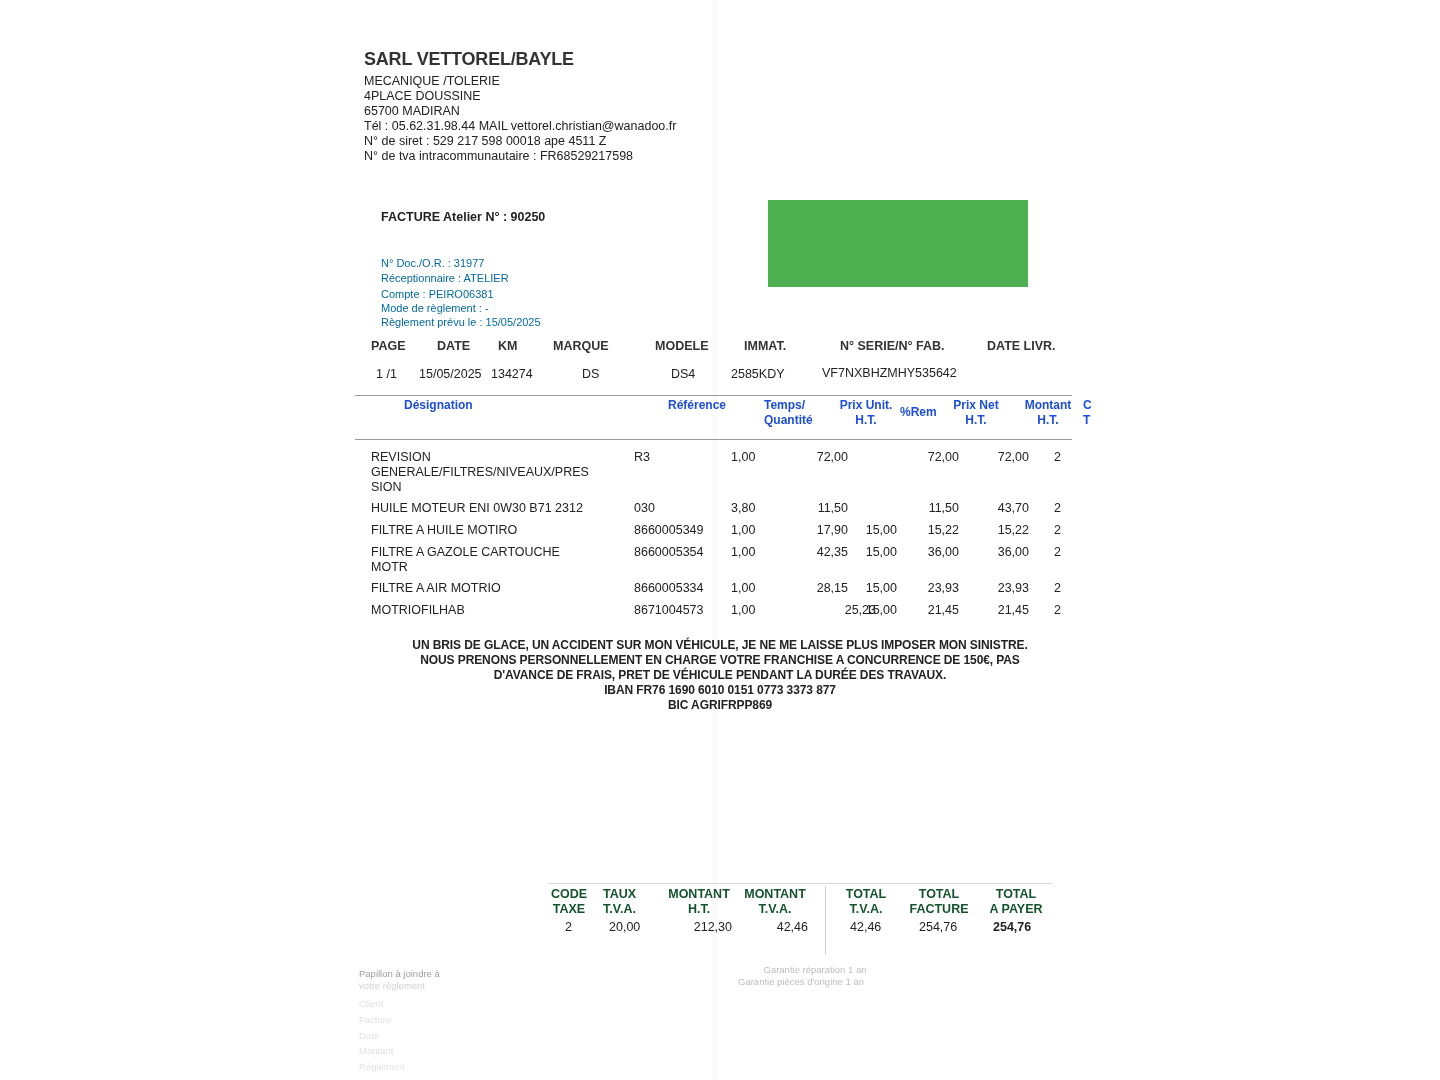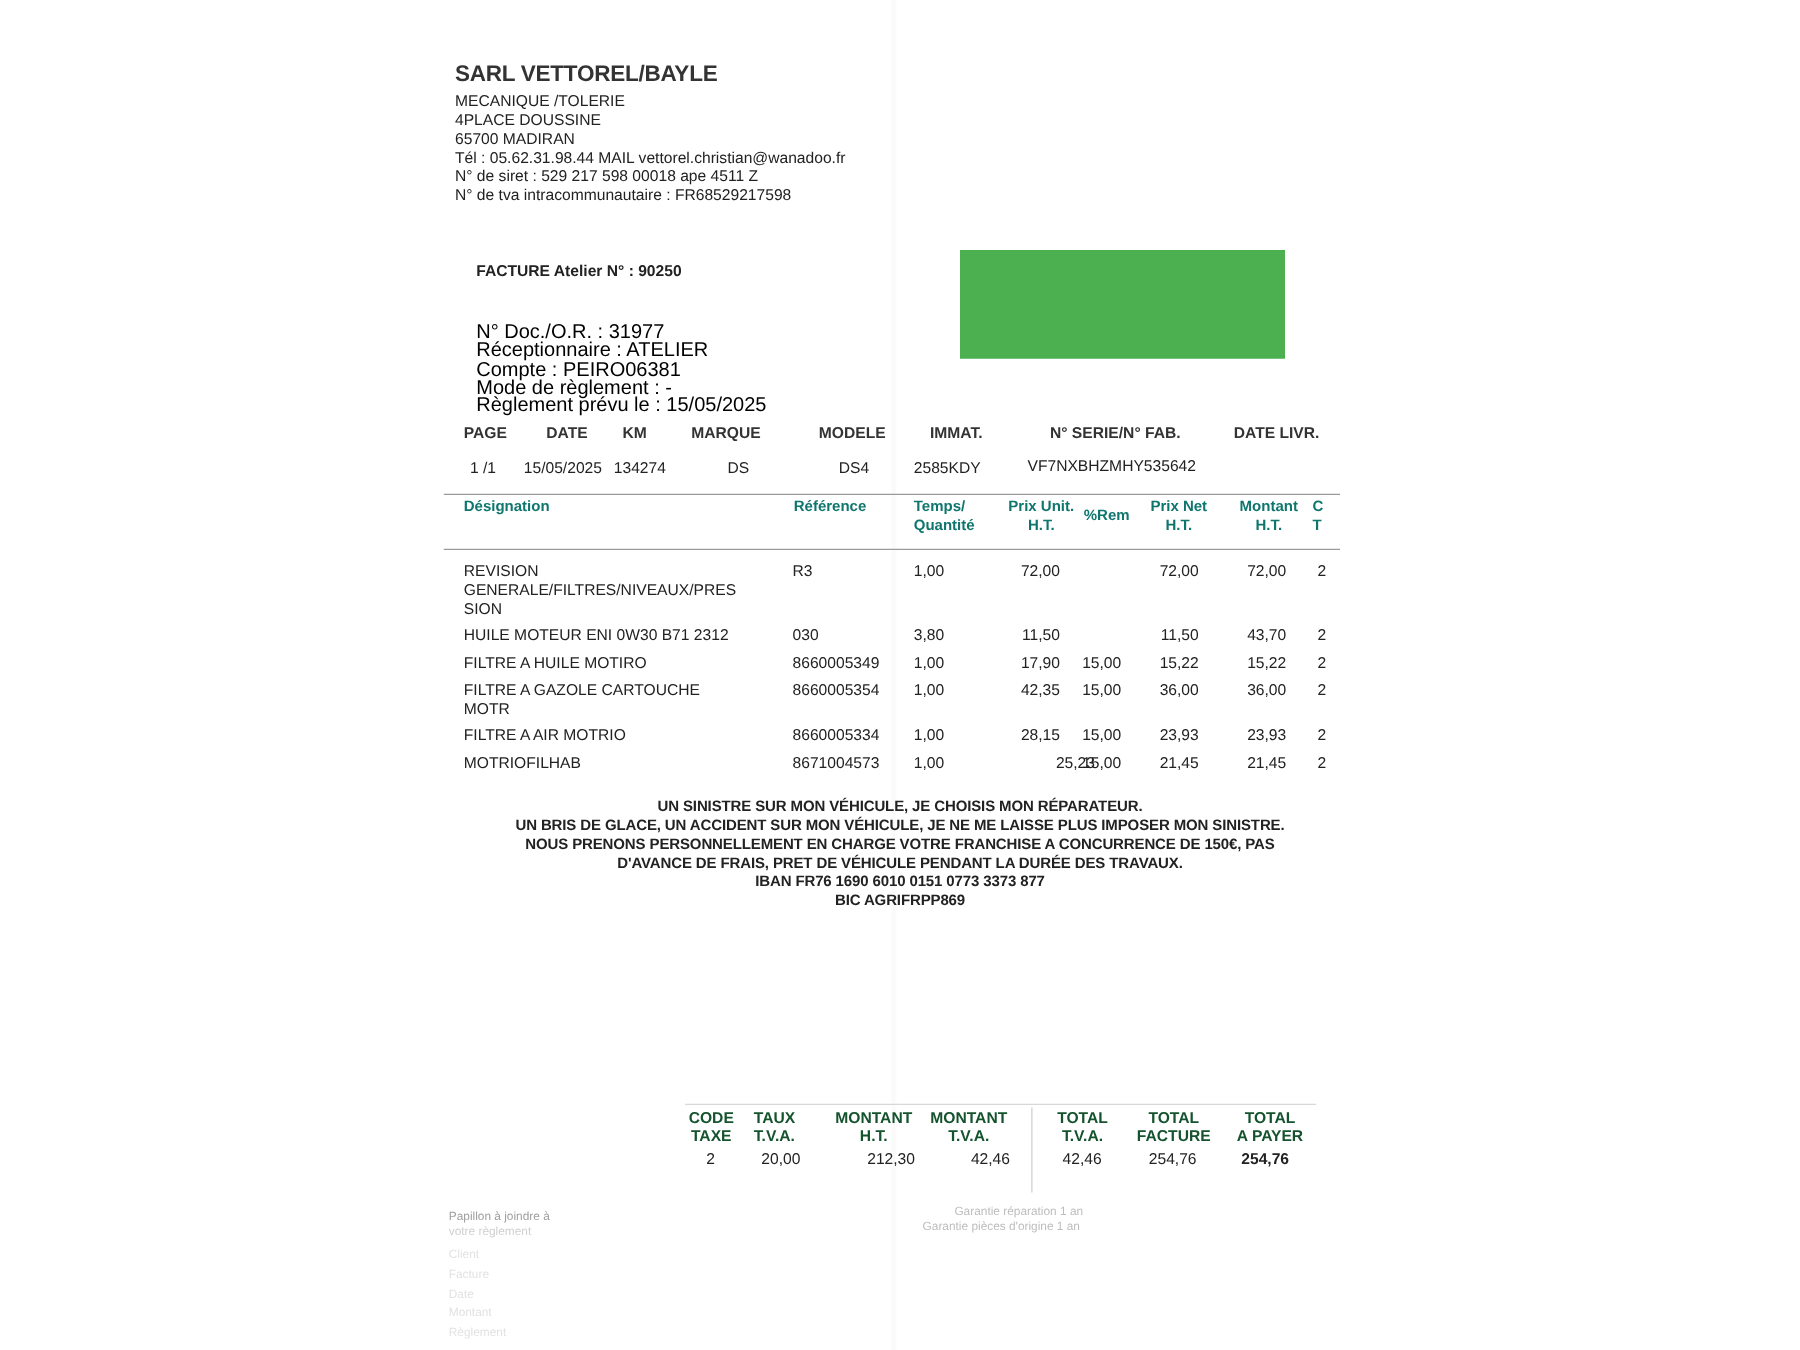--- a/index.html
+++ b/index.html
@@ -7,30 +7,30 @@
          font-family:"Liberation Sans", sans-serif; color:#2a2a2a; }
   .paper { position:absolute; left:348px; top:0; width:726px; height:1080px; background:#ffffff; }
   .seam { position:absolute; left:712px; top:0; width:6px; height:1080px;
           background:linear-gradient(90deg, rgba(0,0,0,0) 0%, rgba(0,0,0,0.025) 50%, rgba(0,0,0,0) 100%); }
   .abs { position:absolute; white-space:nowrap; }
 
   .company-name { left:364px; top:49px; font-size:18px; font-weight:bold; color:#333; letter-spacing:-0.2px;text-align:center; }
   .company-line { left:364px; font-size:12.5px; color:#222; }
 
   .invoice-title { left:381px; top:210px; font-size:12.5px; font-weight:bold; color:#222; }
-  .meta-line { left:381px; font-size:16px; color:#000000; }
+  .meta-line { left:381px; font-size:11px; color:#0369a1; }
 
   .redact-box { left:768px; top:200px; width:260px; height:87px; background:#4caf50; }
 
   .vh-head { font-size:12.5px; font-weight:bold; color:#333; top:339px; }
   .vh-val { font-size:12.5px; color:#222; top:367px; }
 
   .rule { position:absolute; left:355px; width:717px; height:1px; background:#9a9a9a; }
 
-  .th { font-size:12px; font-weight:bold; color:#0f766e; line-height:15px; }
+  .th { font-size:12px; font-weight:bold; color:#1d4ed8; line-height:15px;margin-left:33px; }
   .td { font-size:12.5px; color:#222; line-height:15px; }
   .right { text-align:right; }
   .center { text-align:center; }
 
   .notice { position:absolute; left:370px; top:638px; width:700px; text-align:center;
             font-size:12px; font-weight:bold; color:#222; line-height:15px; letter-spacing:-0.1px; }
 
   .tot-head { font-size:12.5px; font-weight:bold; color:#14532d; line-height:15px; top:887px; }
   .tot-val { font-size:12.5px; color:#222; top:920px; }
   .tot-rule { position:absolute; left:548px; top:883px; width:505px; height:1px; background:#d8d8d8; }
@@ -175,21 +175,20 @@
   <div class="abs td" style="left:634px;top:603px">8671004573</div>
   <div class="abs td" style="left:731px;top:603px">1,00</div>
   <div class="abs td right" style="left:828px;top:603px;width:48px">25,23</div>
   <div class="abs td right" style="left:850px;top:603px;width:47px">15,00</div>
   <div class="abs td right" style="left:910px;top:603px;width:49px">21,45</div>
   <div class="abs td right" style="left:980px;top:603px;width:49px">21,45</div>
   <div class="abs td" style="left:1054px;top:603px">2</div>
 </div>
 
 <div class="notice">
-  <div>UN SINISTRE SUR MON VÉHICULE, JE CHOISIS MON RÉPARATEUR.</div>
   <div>UN BRIS DE GLACE, UN ACCIDENT SUR MON VÉHICULE, JE NE ME LAISSE PLUS IMPOSER MON SINISTRE.</div>
   <div>NOUS PRENONS PERSONNELLEMENT EN CHARGE VOTRE FRANCHISE A CONCURRENCE DE 150€, PAS</div>
   <div>D'AVANCE DE FRAIS, PRET DE VÉHICULE PENDANT LA DURÉE DES TRAVAUX.</div>
   <div>IBAN FR76 1690 6010 0151 0773 3373 877</div>
   <div>BIC AGRIFRPP869</div>
 </div>
 
 <div class="tot-rule"></div>
 <div class="tot-vsep"></div>
 

